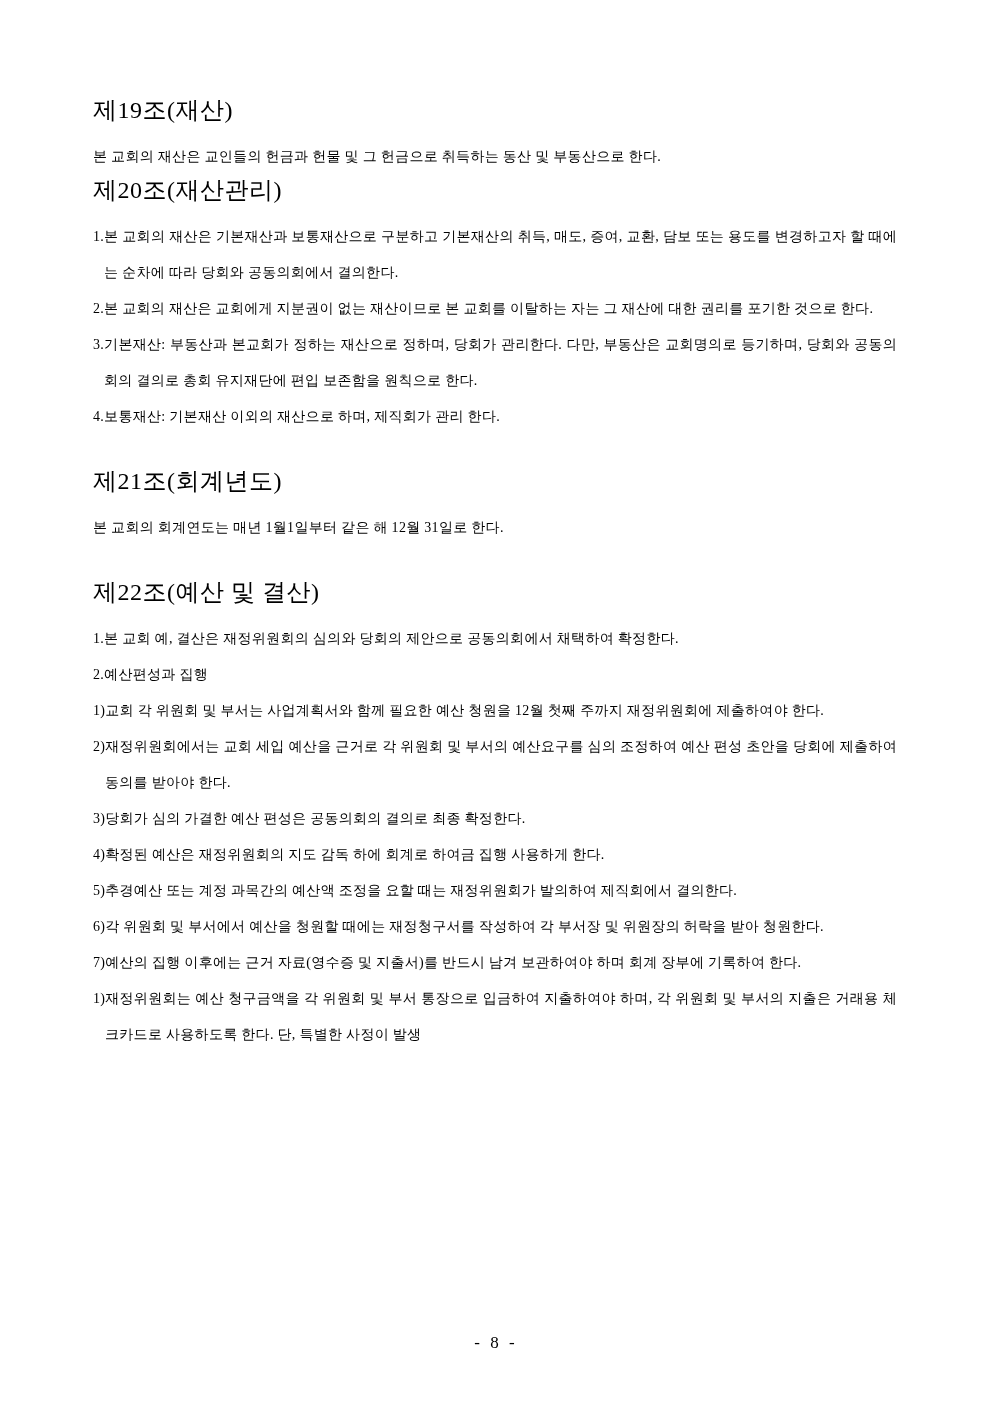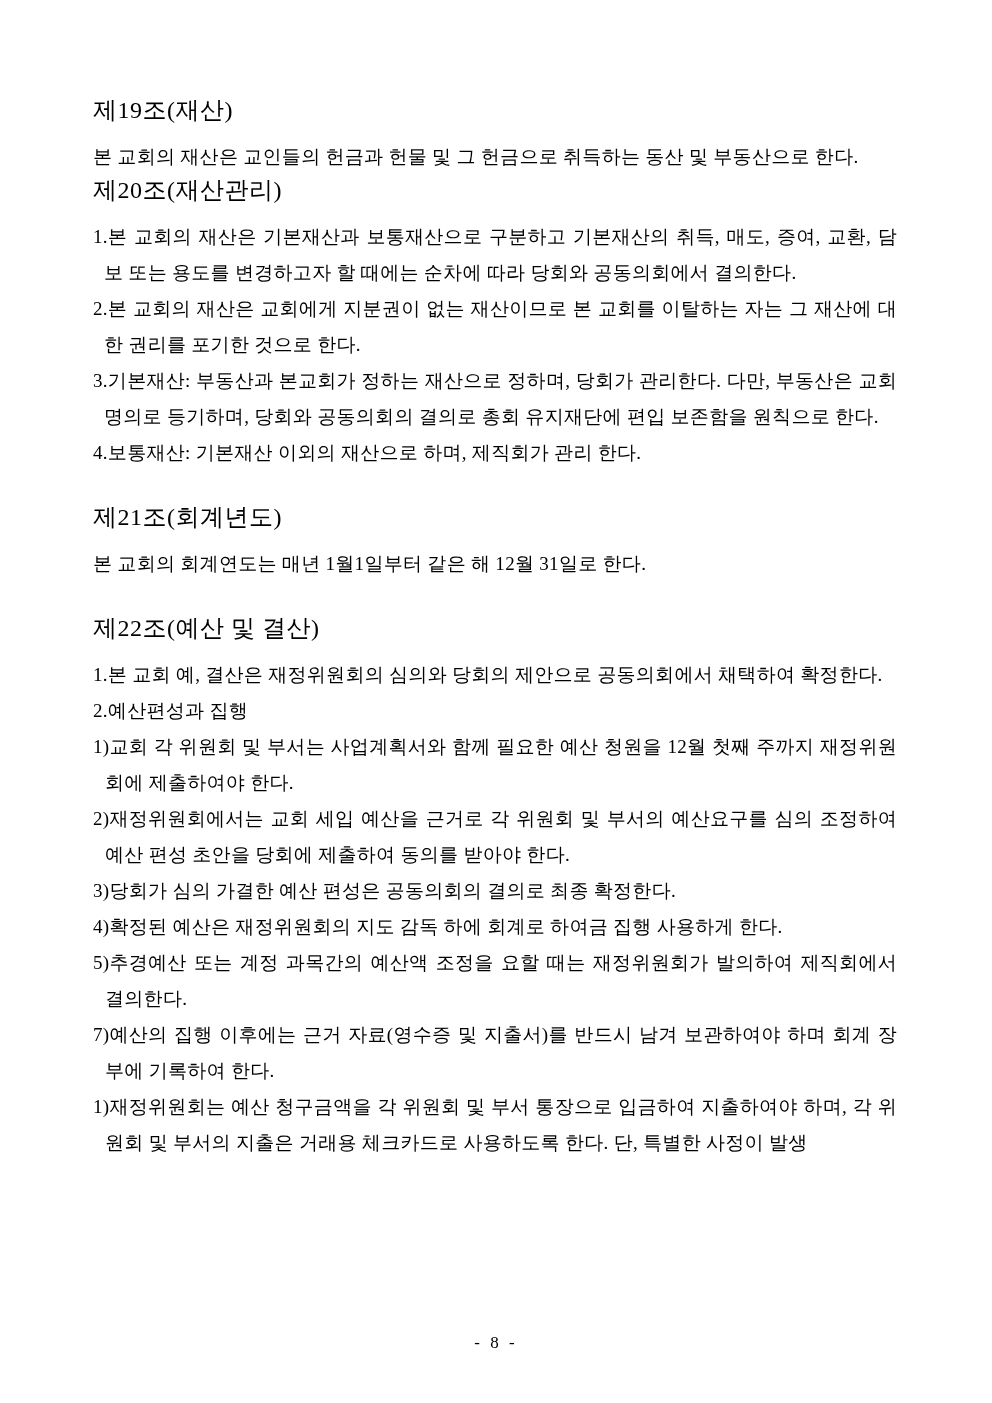--- a/index.html
+++ b/index.html
@@ -21,21 +21,21 @@
   .doc-body { display: block; }
   .article-heading {
     font-size: 24px;
     line-height: 30px;
     margin: 0 0 14px 0;
     letter-spacing: 0.5px;
     white-space: nowrap;
   }
   .gap-before { margin-top: 31px; }
   .paragraph, .item-l1, .item-l2 {
-    font-size: 19px;
+    font-size: 14px;
     line-height: 36px;
     margin: 0;
     text-align: justify;
     word-break: break-all;
     letter-spacing: 0.3px;
   }
   .item-l1 {
     padding-left: 11px;
     text-indent: -11px;
   }
@@ -69,17 +69,18 @@
       <div class="article-heading gap-before">제21조(회계년도)</div>
       <div class="paragraph">본 교회의 회계연도는 매년 1월1일부터 같은 해 12월 31일로 한다.</div>
       <div class="article-heading gap-before">제22조(예산 및 결산)</div>
       <div class="item-l1">1.본 교회 예, 결산은 재정위원회의 심의와 당회의 제안으로 공동의회에서 채택하여 확정한다.</div>
       <div class="item-l1">2.예산편성과 집행</div>
       <div class="item-l2">1)교회 각 위원회 및 부서는 사업계획서와 함께 필요한 예산 청원을 12월 첫째 주까지 재정위원회에 제출하여야 한다.</div>
       <div class="item-l2">2)재정위원회에서는 교회 세입 예산을 근거로 각 위원회 및 부서의 예산요구를 심의 조정하여 예산 편성 초안을 당회에 제출하여 동의를 받아야 한다.</div>
       <div class="item-l2">3)당회가 심의 가결한 예산 편성은 공동의회의 결의로 최종 확정한다.</div>
       <div class="item-l2">4)확정된 예산은 재정위원회의 지도 감독 하에 회계로 하여금 집행 사용하게 한다.</div>
       <div class="item-l2">5)추경예산 또는 계정 과목간의 예산액 조정을 요할 때는 재정위원회가 발의하여 제직회에서 결의한다.</div>
+      <div class="item-l2">6)각 위원회 및 부서에서 예산을 청원할 때에는 재정청구서를 작성하여 각 부서장 및 위원장의 허락을 받아 청원한다.</div>
       <div class="item-l2">7)예산의 집행 이후에는 근거 자료(영수증 및 지출서)를 반드시 남겨 보관하여야 하며 회계 장부에 기록하여 한다.</div>
       <div class="item-l2">1)재정위원회는 예산 청구금액을 각 위원회 및 부서 통장으로 입금하여 지출하여야 하며, 각 위원회 및 부서의 지출은 거래용 체크카드로 사용하도록 한다. 단, 특별한 사정이 발생</div>
     </main>
   <div class="page-footer">- 8 -</div>
 </div>
 
 </body></html>

